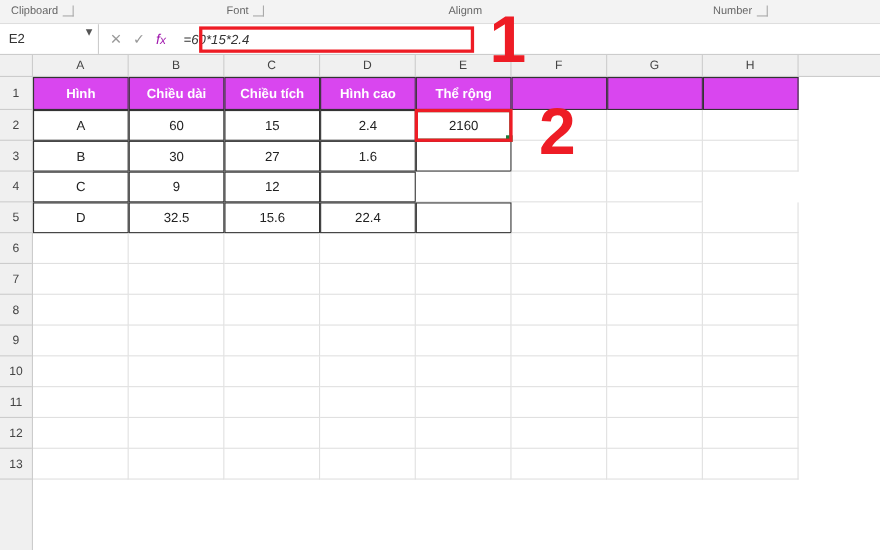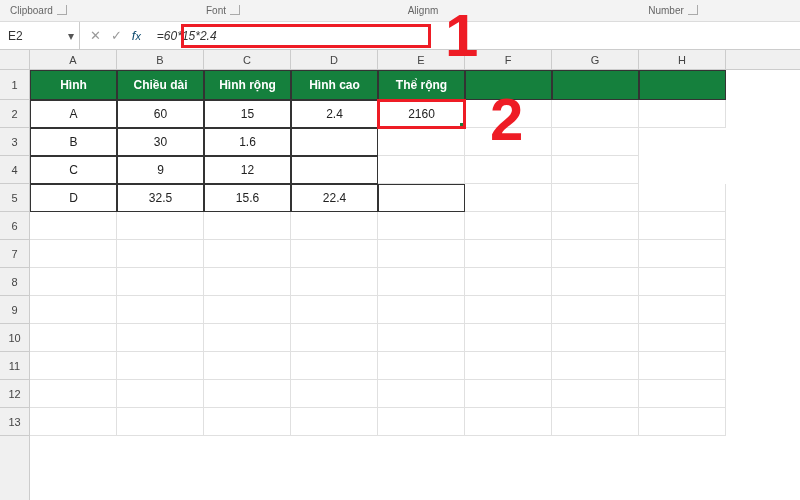--- a/index.html
+++ b/index.html
@@ -40,23 +40,22 @@
     display: inline-block; position: relative; top: -1px;
   }
   .formula-bar {
     height: 28px;
     display: flex;
     align-items: stretch;
     border-bottom: 1px solid #ccc;
     background: #fff;
   }
   .name-box {
-    width: 80px;
-    display: flex;
-    align-items: center;
+    width: 90px;
+    display: flex;
     border-right: 1px solid #ccc;
   }
   .name-box-input {
     flex: 1;
     padding: 0 8px;
     font-size: 12px;
     line-height: 26px;
   }
   .name-box-arrow {
     width: 16px; text-align: center; color: #555;
@@ -143,21 +142,21 @@
     height: 100%;
     border-right: 1px solid #e0e0e0;
     border-bottom: 1px solid #e0e0e0;
     font-size: 12px;
     display: flex;
     align-items: center;
     justify-content: center;
     padding: 0 4px;
   }
   .thead .cell {
-    background: #15803d;
+    background: #d946ef;
     color: #fff;
     font-weight: bold;
     border: 1px solid #333;
   }
   .tbody .cell.b {
     border: 1px solid #333;
     color: #222;
   }
   .tbody .cell.b.left { justify-content: center; }
   .tbody .cell.b.num { justify-content: center; }
@@ -211,21 +210,21 @@
 </div>
 
 <div class="formula-bar">
   <div class="name-box">
     <div class="name-box-input">E2</div>
     <div class="name-box-arrow">▾</div>
   </div>
   <div class="formula-btns">
     <span>✕</span>
     <span>✓</span>
-    <span style="font-style:italic;color:#0c4a6e">f<small>x</small></span>
+    <span style="font-style:italic;color:#a21caf">f<small>x</small></span>
   </div>
   <div class="formula-input-wrap">
     <div class="formula-input">=60*15*2.4</div>
   </div>
 </div>
 
 <div class="formula-highlight red-box" style="left:181px; top:24px; width:250px; height:24px;"></div>
 
 <div class="sheet">
   <div class="triangle"></div>
@@ -252,40 +251,41 @@
     <div class="row-header">10</div>
     <div class="row-header">11</div>
     <div class="row-header">12</div>
     <div class="row-header">13</div>
   </div>
 
   <div class="cells">
     <div class="cell-row hdr thead">
       <div class="cell">Hình</div>
       <div class="cell">Chiều dài</div>
-      <div class="cell">Hình rộng</div>
+      <div class="cell">Chiều tích</div>
       <div class="cell">Hình cao</div>
       <div class="cell">Thể rộng</div>
       <div class="cell"></div>
       <div class="cell"></div>
       <div class="cell"></div>
     </div>
     <div class="cell-row tbody">
       <div class="cell b left">A</div>
       <div class="cell b num">60</div>
       <div class="cell b num">15</div>
       <div class="cell b num">2.4</div>
       <div class="cell b num">2160</div>
       <div class="cell"></div>
       <div class="cell"></div>
       <div class="cell"></div>
     </div>
     <div class="cell-row tbody">
       <div class="cell b left">B</div>
       <div class="cell b num">30</div>
+      <div class="cell b num">27</div>
       <div class="cell b num">1.6</div>
       <div class="cell b num"></div>
       <div class="cell"></div>
       <div class="cell"></div>
       <div class="cell"></div>
     </div>
     <div class="cell-row tbody">
       <div class="cell b left">C</div>
       <div class="cell b num">9</div>
       <div class="cell b num">12</div>

